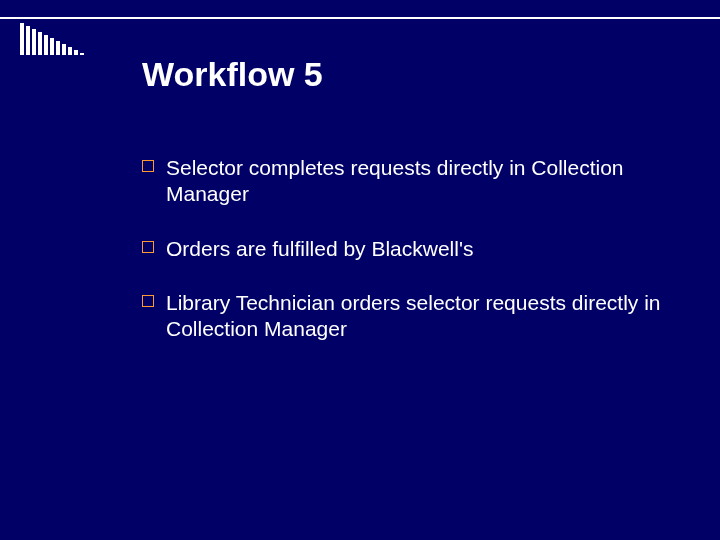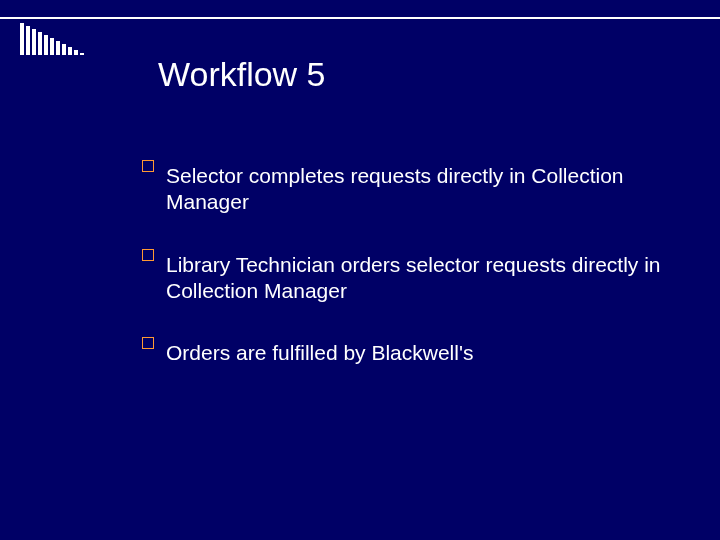--- a/index.html
+++ b/index.html
@@ -39,23 +39,23 @@
   .bars .b6 { height: 17px; }
   .bars .b7 { height: 14px; }
   .bars .b8 { height: 11px; }
   .bars .b9 { height: 8px; }
   .bars .b10 { height: 5px; }
   .bars .b11 { height: 2px; }
 
   .title {
     position: absolute;
     top: 55px;
-    left: 158px;
+    left: 142px;
     font-size: 34px;
-    font-weight: normal;
+    font-weight: bold;
     color: #ffffff;
   }
 
   .content {
     position: absolute;
     top: 155px;
     left: 142px;
     width: 540px;
   }
 
@@ -71,21 +71,20 @@
     height: 12px;
     border: 1.5px solid #ff9933;
     margin-top: 5px;
     margin-right: 12px;
   }
 
   .bullet-text {
     font-size: 21px;
     line-height: 1.25;
     color: #ffffff;
-    margin-top: 8px;
   }
 </style>
 </head>
 <body>
 
 <div class="header-line"></div>
 
 <div class="bars">
   <div class="bar b1"></div>
   <div class="bar b2"></div>
@@ -104,22 +103,22 @@
 
 <div class="content">
 
   <div class="bullet-item">
     <div class="bullet-box"></div>
     <div class="bullet-text">Selector completes requests directly in Collection Manager</div>
   </div>
 
   <div class="bullet-item">
     <div class="bullet-box"></div>
-    <div class="bullet-text">Library Technician orders selector requests directly in Collection Manager</div>
+    <div class="bullet-text">Orders are fulfilled by Blackwell's</div>
   </div>
 
   <div class="bullet-item">
     <div class="bullet-box"></div>
-    <div class="bullet-text">Orders are fulfilled by Blackwell's</div>
+    <div class="bullet-text">Library Technician orders selector requests directly in Collection Manager</div>
   </div>
 
 
 </div>
 
 </body></html>

